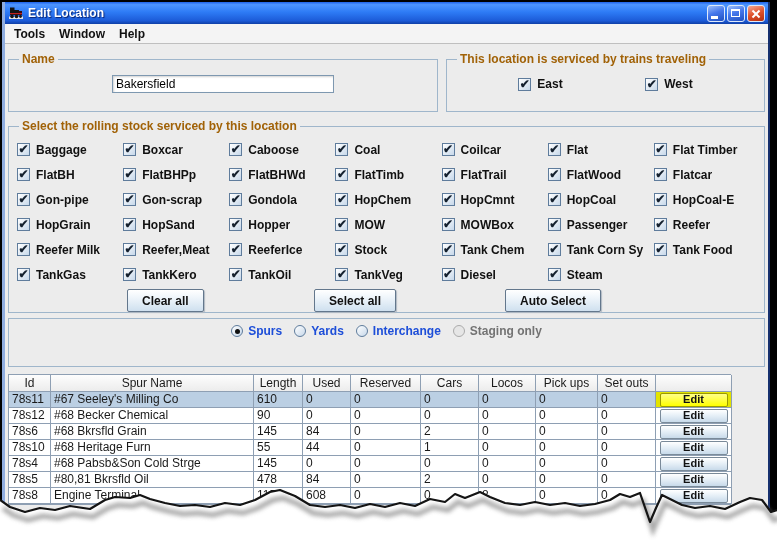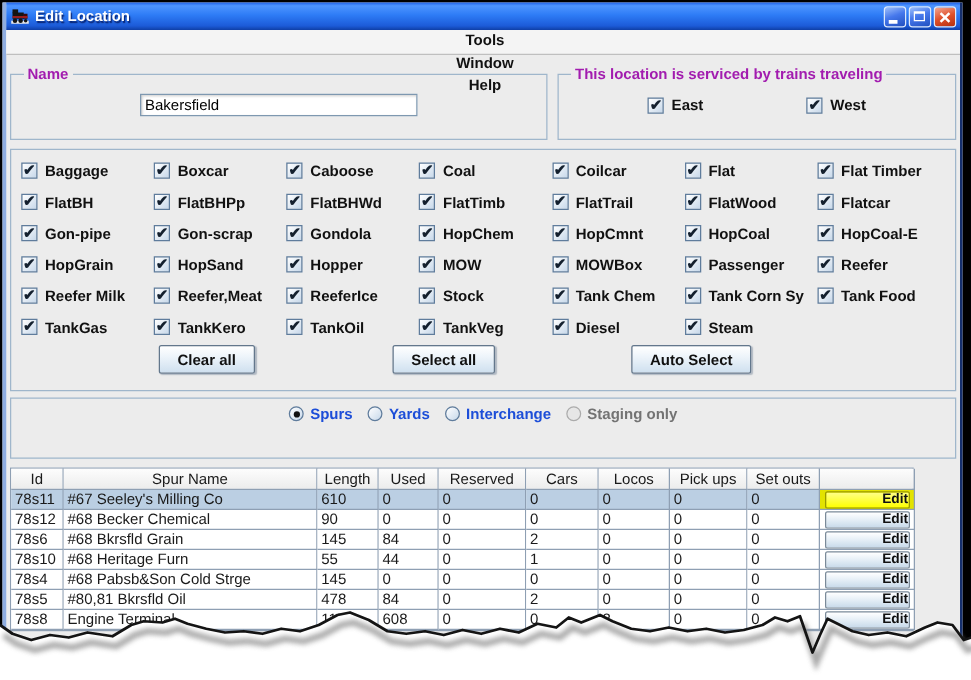--- a/index.html
+++ b/index.html
@@ -39,30 +39,30 @@
   .wbtn.min, .wbtn.max { background:linear-gradient(160deg,#9FC0FA 0%,#4678EC 45%,#2050C0 100%); }
   .wbtn.close { background:linear-gradient(160deg,#F2A894 0%,#E0522C 50%,#B52F0E 100%); }
   .glyph-min { position:absolute; left:3px; bottom:2px; width:7px; height:3px; background:#fff; }
   .glyph-max { position:absolute; left:3px; top:3px; width:9px; height:8px; border:1px solid #fff; border-top-width:2px; }
   .x1,.x2 { position:absolute; left:3px; top:7px; width:10px; height:2px; background:#fff; }
   .x1 { transform:rotate(45deg); } .x2 { transform:rotate(-45deg); }
 
   
   .menubar {
     height:20px; display:flex; align-items:center; gap:2px; padding-left:3px;
-    background:#F4F4F4; border-bottom:1px solid #BFBFBF;flex-direction:column;
+    background:#F4F4F4; border-bottom:1px solid #BFBFBF;
   }
   .menu-item { font-weight:bold; font-size:12px; padding:1px 6px; color:#111; }
 
   
   fieldset {
     border:1px solid #9FB6CB; margin:0; padding:0; background:transparent; min-width:0;
   }
   legend {
-    font-weight:bold; font-size:12px; color:#a21caf; margin-left:10px; padding:0 3px;
+    font-weight:bold; font-size:12px; color:#a16207; margin-left:10px; padding:0 3px;
   }
   .row1 { display:flex; gap:8px; margin:8px 3px 0 3px; }
   .fs-name { width:430px; height:60px; }
   .fs-dir  { flex:1; height:60px; }
   .name-input {
     display:block; margin:9px auto 0 auto; width:222px; height:18px;
     font-family:"Liberation Sans", sans-serif; font-size:12px; padding:0 3px;
     border:1px solid #7E98B0; background:#fff; box-shadow:inset 1px 1px 2px rgba(0,0,0,.18);
   }
   .dir-row { display:flex; justify-content:space-around; margin-top:11px; padding:0 30px; }
@@ -118,21 +118,20 @@
     white-space:nowrap; overflow:hidden; background:#fff;
   }
   .td.sel { background:#BBCFE3; }
   .td-edit { display:flex; align-items:center; justify-content:center; padding:0; }
   .td-edit.hot { background:#E3E300; }
   .edit-btn {
     width:68px; height:14px; padding:0;
     font-family:"Liberation Sans", sans-serif; font-size:11px; font-weight:bold; line-height:11px;
     border:1px solid #7A8A99; border-radius:2px; color:#111;
     background:linear-gradient(#FFFFFF,#E4EEF6 50%,#C8DAEA);
-    text-align:right;
   }
   .edit-btn.hot-btn { background:linear-gradient(#FFFF88,#FFFF00); border-color:#9A9A00; }
 
   
   .tear { position:absolute; left:0; top:475px; z-index:5; }
 </style>
 </head>
 <body>
 
 <div class="page">
@@ -185,20 +184,21 @@
               </label>
               <label class="cb">
                 <span class="cbox">✔</span>
                 <span class="cb-label">West</span>
               </label>
             </div>
         </fieldset>
       </div>
 
       <fieldset class="fs-stock">
+        <legend>Select the rolling stock serviced by this location</legend>
         <div class="stock-grid" id="stock-grid">
             <label class="cb">
               <span class="cbox">✔</span>
               <span class="cb-label">Baggage</span>
             </label>
             <label class="cb">
               <span class="cbox">✔</span>
               <span class="cb-label">Boxcar</span>
             </label>
             <label class="cb">

